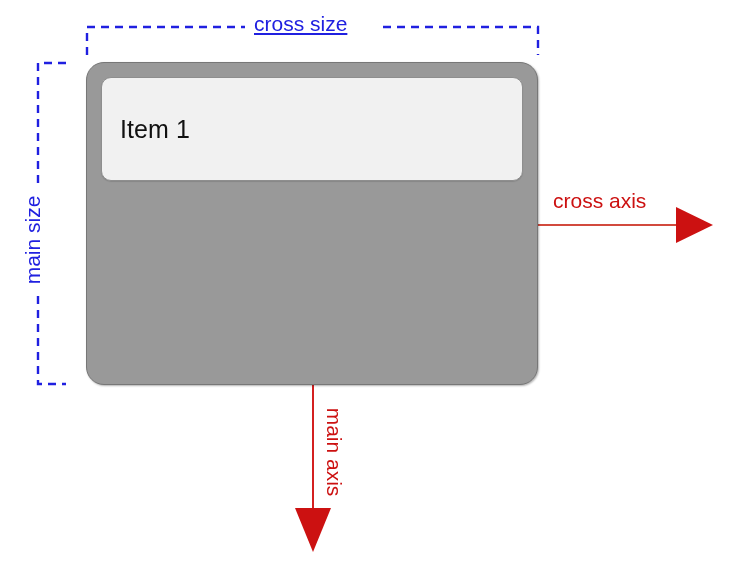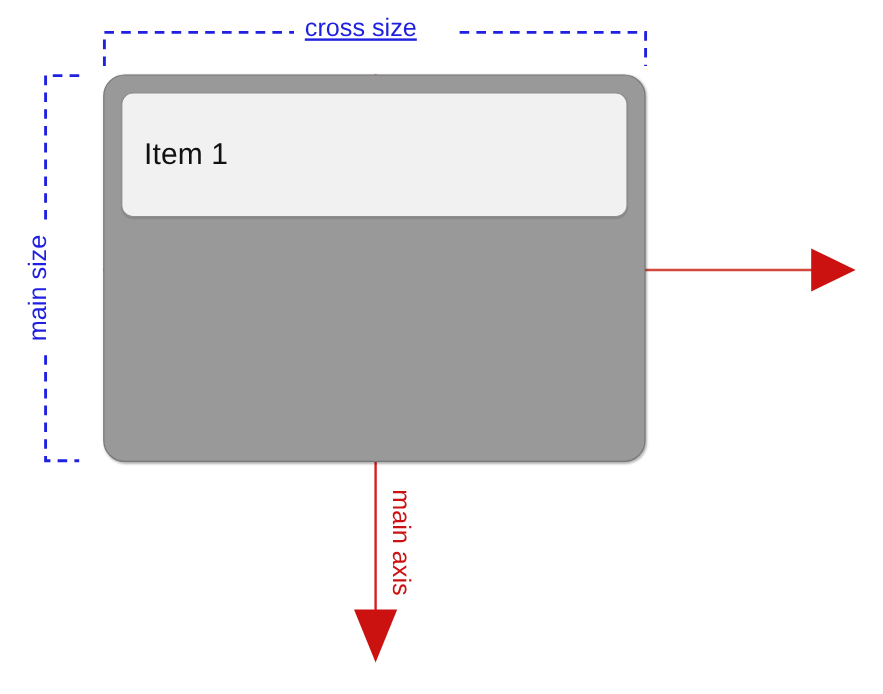--- a/index.html
+++ b/index.html
@@ -115,16 +115,17 @@
 
       <path d="M 66,63 L 38,63 L 38,187"></path>
       <path d="M 38,296 L 38,384 L 66,384"></path>
     </g>
   </svg>
 
   <span class="lbl lbl-blue" id="label-cross-size">cross size</span>
 
   <span class="lbl lbl-blue" id="label-main-size">main size</span>
 
+  <span class="lbl lbl-red" id="label-cross-axis">cross axis</span>
 
   <span class="lbl lbl-red" id="label-main-axis">main axis</span>
 
 </div>
 
 </body></html>

